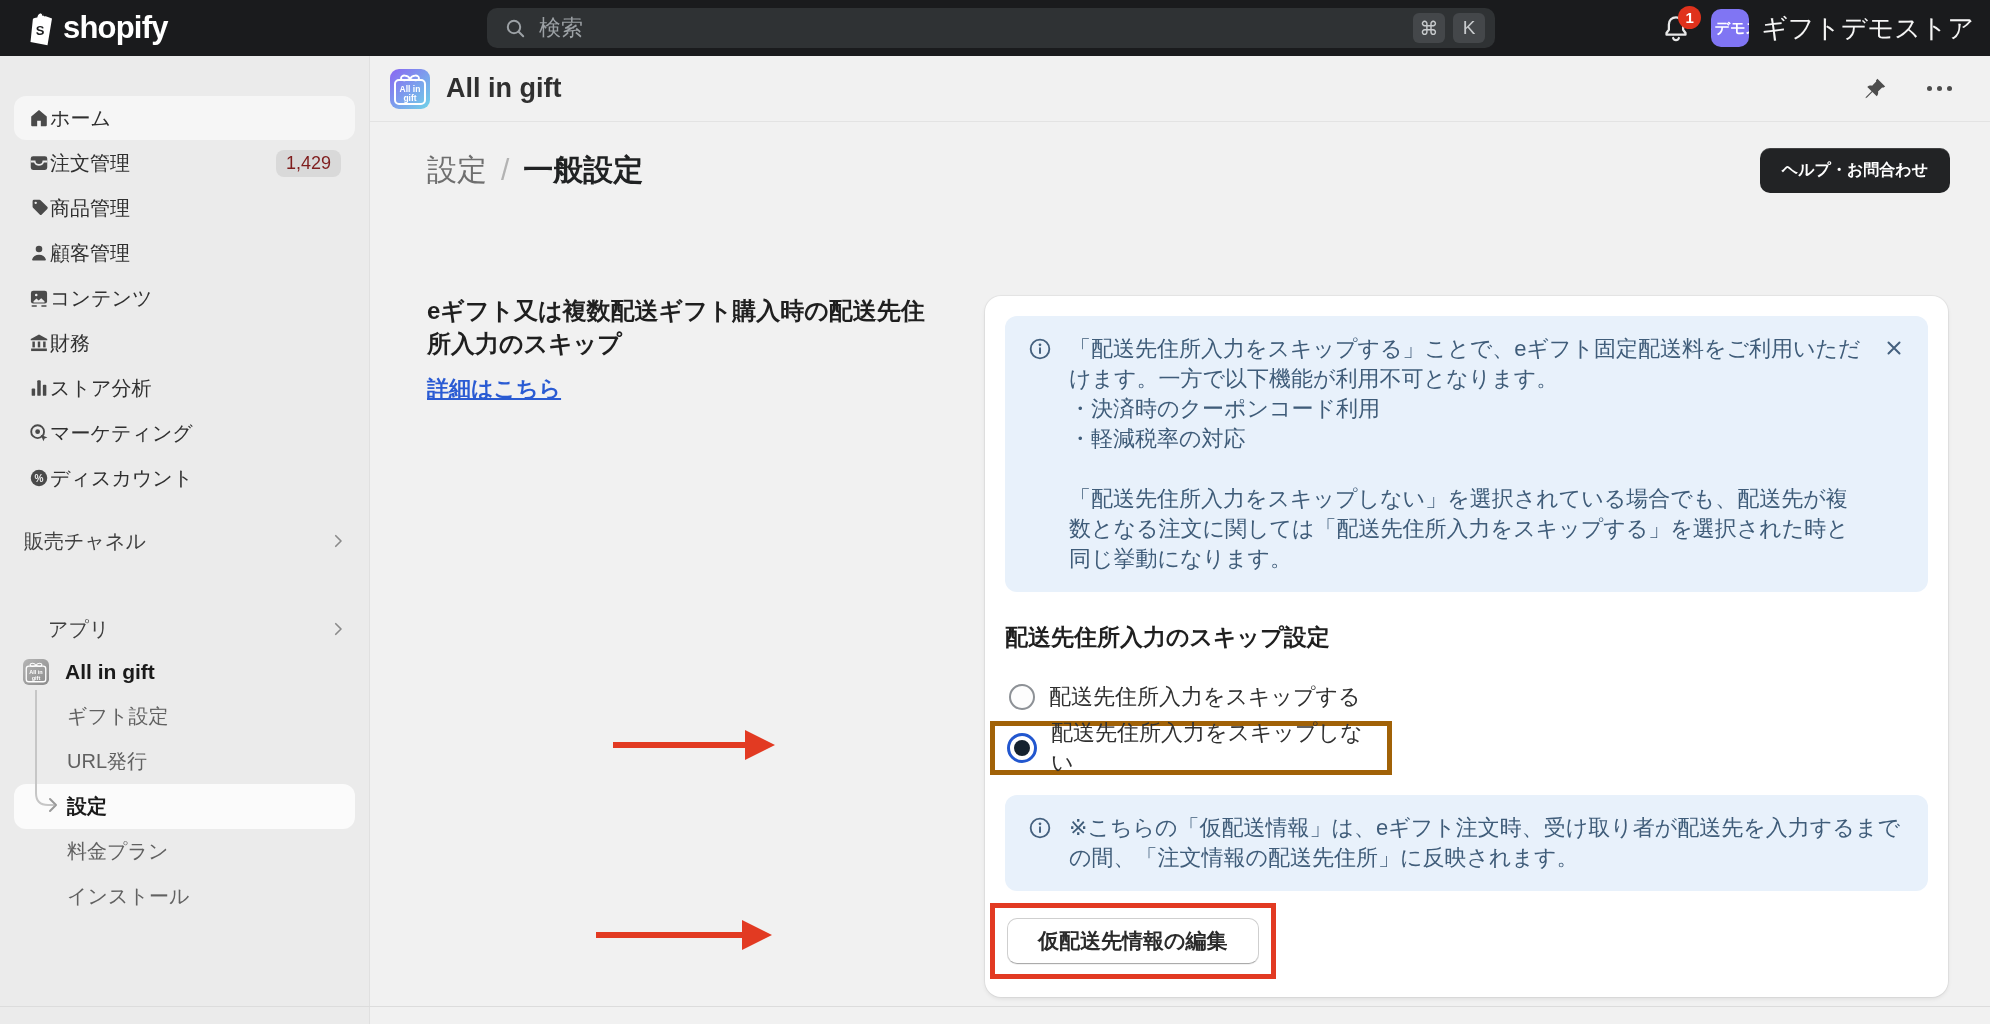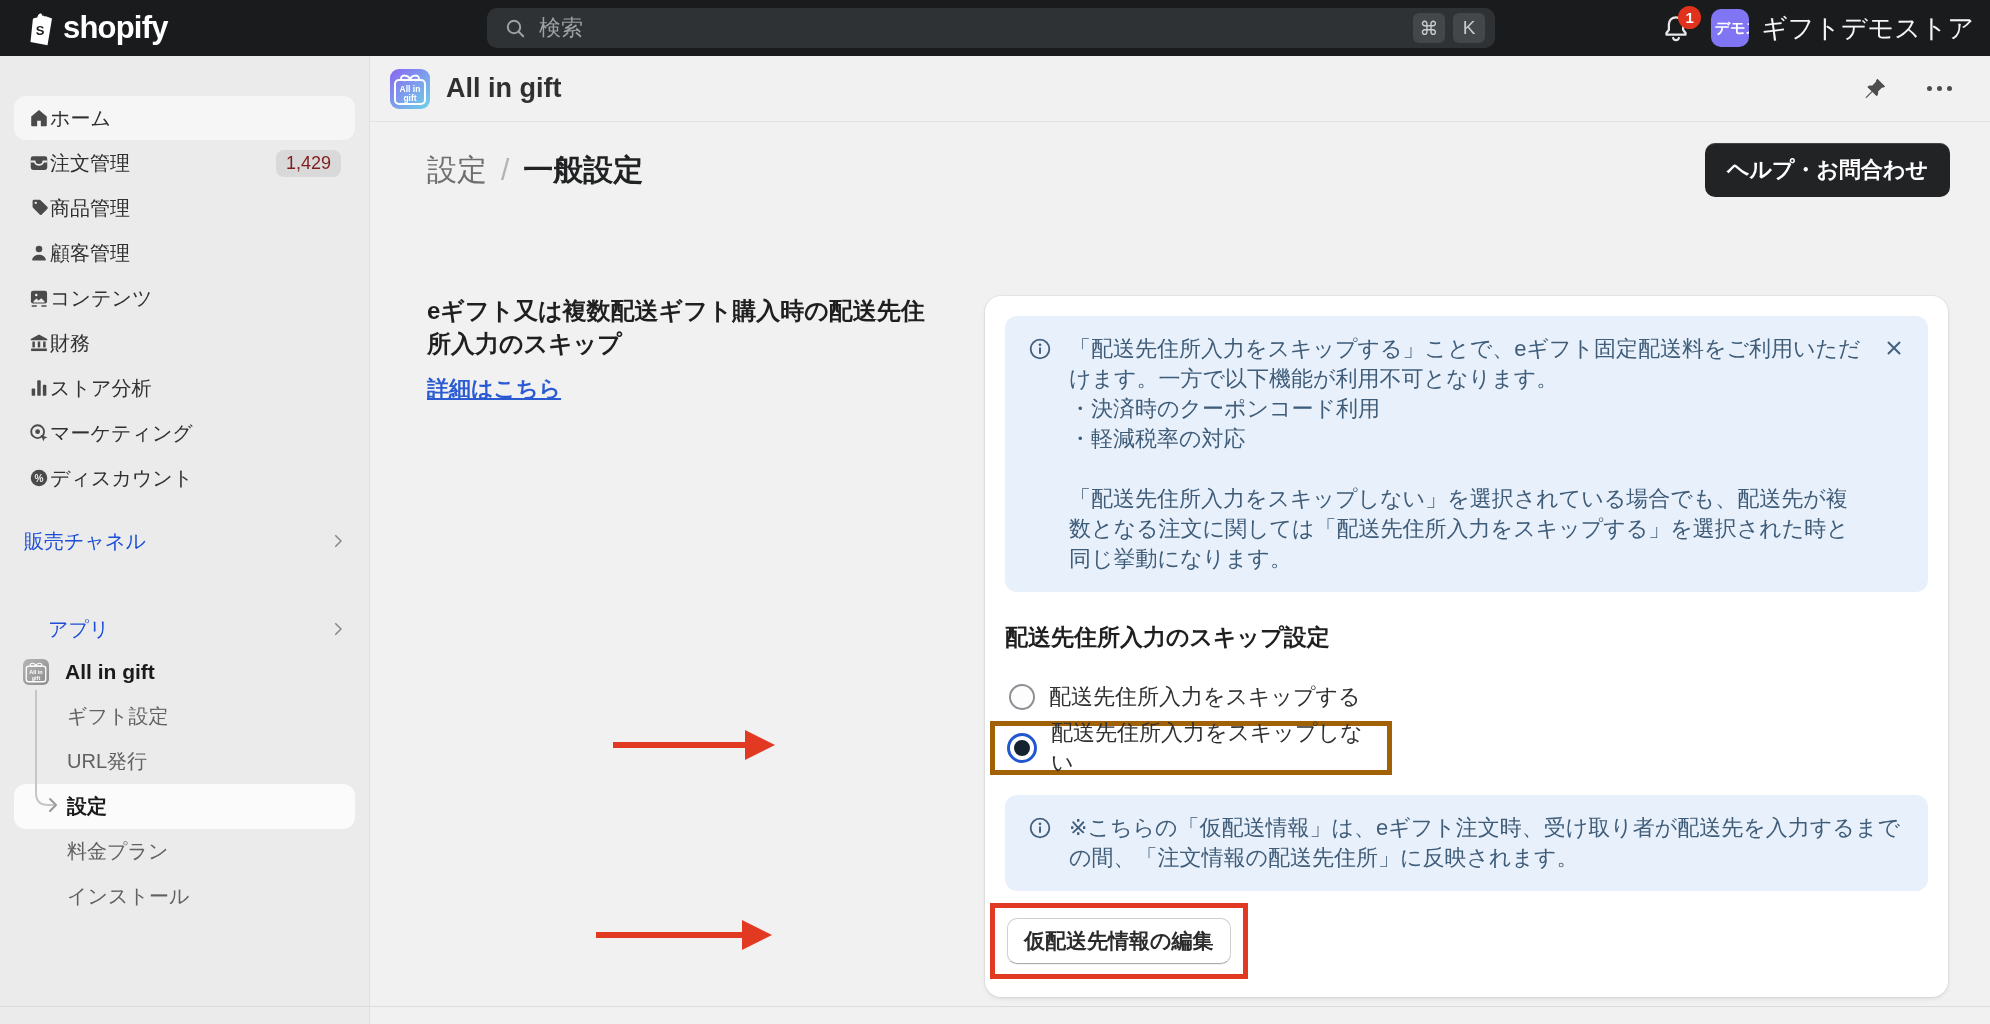--- a/index.html
+++ b/index.html
@@ -21,21 +21,21 @@
   .store-chip { display:flex; align-items:center; gap:12px; cursor:pointer; }
   .avatar { width:38px; height:38px; border-radius:10px; background:#8075f3; color:#fff; font-size:15px; font-weight:700; display:flex; align-items:center; justify-content:center; overflow:hidden; white-space:nowrap; }
   .store-name { color:#f5f5f5; font-size:26px; font-weight:500; }
 
   
   .sidebar { position:absolute; top:56px; left:0; width:370px; bottom:0; background:#ebebeb; border-right:1px solid #e0e0e0; padding-top:40px; }
   .nav-item { height:44px; margin:0 14px 1px 14px; border-radius:12px; display:flex; align-items:center; padding:0 14px; font-size:20px; font-weight:500; color:#303030; cursor:pointer; }
   .nav-item.selected { background:#f6f6f6; }
   .nicon { width:22px; height:22px; display:flex; flex:none; }
   .count-badge { margin-left:auto; background:#d9d9d9; border-radius:8px; padding:3px 10px; font-size:18px; font-weight:500; color:#7f1d1d; }
-  .side-section { display:flex; align-items:center; padding:0 22px 0 24px; color:#1d4ed8; font-size:20px; font-weight:500; height:30px; cursor:pointer; }
+  .side-section { display:flex; align-items:center; padding:0 22px 0 24px; color:#404040; font-size:20px; font-weight:500; height:30px; cursor:pointer; }
   .side-section .chev { margin-left:auto; width:18px; height:18px; }
   .sec-sales { margin-top:26px; }
   .sec-apps { margin-top:58px;padding-left:48px; }
   .app-row { height:44px; margin:6px 14px 0 14px; display:flex; align-items:center; gap:16px; padding:0 9px; font-size:21px; font-weight:700; color:#1a1a1a; border-radius:12px; cursor:pointer; }
   .sub-item { height:45px; margin:0 14px; display:flex; align-items:center; padding-left:53px; font-size:20px; font-weight:500; color:#616161; border-radius:12px; cursor:pointer; }
   .sub-item.selected { background:#fbfbfb; color:#1a1a1a; font-weight:700; }
   .connector { position:absolute; left:34px; top:634px; }
 
   
   .main { position:absolute; left:370px; top:56px; right:0; bottom:0; background:#f1f1f1; }
@@ -44,21 +44,21 @@
   .hdr-actions { margin-left:auto; display:flex; align-items:center; gap:34px; }
   .icon-btn { width:30px; height:30px; display:flex; align-items:center; justify-content:center; cursor:pointer; }
   .dots { display:flex; gap:5px; }
   .dots i { width:5px; height:5px; border-radius:50%; background:#4d4d4d; }
 
   .crumb-row { position:absolute; top:86px; left:57px; right:40px; height:56px; display:flex; align-items:center; justify-content:space-between; }
   .crumbs { display:flex; align-items:center; font-size:30px; }
   .crumb-parent { color:#6f6f6f; font-weight:500; cursor:pointer; }
   .crumb-sep { color:#b3b3b3; margin:0 14px; font-weight:400; }
   .crumb-current { color:#202223; font-weight:600; }
-  .help-btn { background:#222325; color:#fff; font-size:22px; font-weight:600; border:none; border-radius:10px; padding:12px 22px; cursor:pointer; box-shadow:inset 0 1px 0 rgba(255,255,255,.14); font-family:inherit; }
+  .help-btn { background:#222325; color:#fff; font-size:16px; font-weight:600; border:none; border-radius:10px; padding:12px 22px; cursor:pointer; box-shadow:inset 0 1px 0 rgba(255,255,255,.14); font-family:inherit; }
 
   .left-col { position:absolute; top:238px; left:57px; width:515px; }
   .sec-heading { font-size:24px; font-weight:700; color:#1f1f1f; line-height:33px; }
   .details-link { display:inline-block; margin-top:14px; color:#2a5bd3; font-size:22px; font-weight:700; text-decoration:underline; cursor:pointer; }
 
   .card { position:absolute; top:240px; left:615px; width:963px; background:#fff; border-radius:16px; padding:20px 20px 18px 20px; box-shadow:0 0 0 1px rgba(0,0,0,.045), 0 2px 4px rgba(0,0,0,.08); }
   .banner { background:#e8f1fb; border-radius:12px; padding:18px 22px; display:flex; gap:16px; color:#3f5c79; }
   .banner .btext { flex:1; font-size:22px; line-height:30px; white-space:pre-line; }
   .banner .bicon { flex:none; width:26px; height:26px; color:#44607e; margin-top:2px; }
   .banner .bclose { flex:none; width:24px; height:24px; color:#44607e; cursor:pointer; margin-top:2px; }
@@ -66,21 +66,21 @@
   .radio-group { margin-top:22px; }
   .radio-row { height:44px; display:flex; align-items:center; gap:14px; padding-left:4px; font-size:22px; color:#303030; cursor:pointer; }
   .radio-off { width:26px; height:26px; border-radius:50%; border:2px solid #8d9196; background:#fdfdfd; flex:none; }
   .radio-on { width:30px; height:30px; border-radius:50%; border:3px solid #2257cf; background:#fff; display:flex; align-items:center; justify-content:center; flex:none; }
   .radio-on i { width:16px; height:16px; border-radius:50%; background:#15222f; }
   .annot-box1 { margin-top:2px; margin-left:-15px; width:402px; height:54px; border:5px solid #a16207; display:flex; align-items:center; padding:0 10px; }
   .annot-box1 .radio-row { height:100%; padding-left:2px; }
   .banner2 { margin-top:20px; }
   .btn-row { margin-top:12px; }
   .annot-box2 { display:inline-flex; border:5px solid #e23a22; padding:10px 12px; margin-left:-15px; }
-  .shopify-btn { height:46px; padding:0 16px; background:#fff; border:1px solid #cfcfcf; border-bottom-color:#ababab; border-radius:10px; font-size:21px; font-weight:700; color:#2b2b2b; cursor:pointer; box-shadow:0 1px 0 rgba(0,0,0,.05); font-family:inherit; }
+  .shopify-btn { height:46px; padding:0 30px; background:#fff; border:1px solid #cfcfcf; border-bottom-color:#ababab; border-radius:10px; font-size:21px; font-weight:700; color:#2b2b2b; cursor:pointer; box-shadow:0 1px 0 rgba(0,0,0,.05); font-family:inherit; }
 
   .annot-arrow { position:absolute; height:30px; }
   .annot-arrow .shaft { position:absolute; left:0; top:12px; height:6px; background:#e23a22; }
   .annot-arrow .head { position:absolute; top:0; width:0; height:0; border-top:15px solid transparent; border-bottom:15px solid transparent; border-left:30px solid #e23a22; }
   .arrow1 { left:243px; top:674px; width:162px; }
   .arrow1 .shaft { width:132px; }
   .arrow1 .head { left:132px; }
   .arrow2 { left:226px; top:864px; width:176px; }
   .arrow2 .shaft { width:146px; }
   .arrow2 .head { left:146px; }

